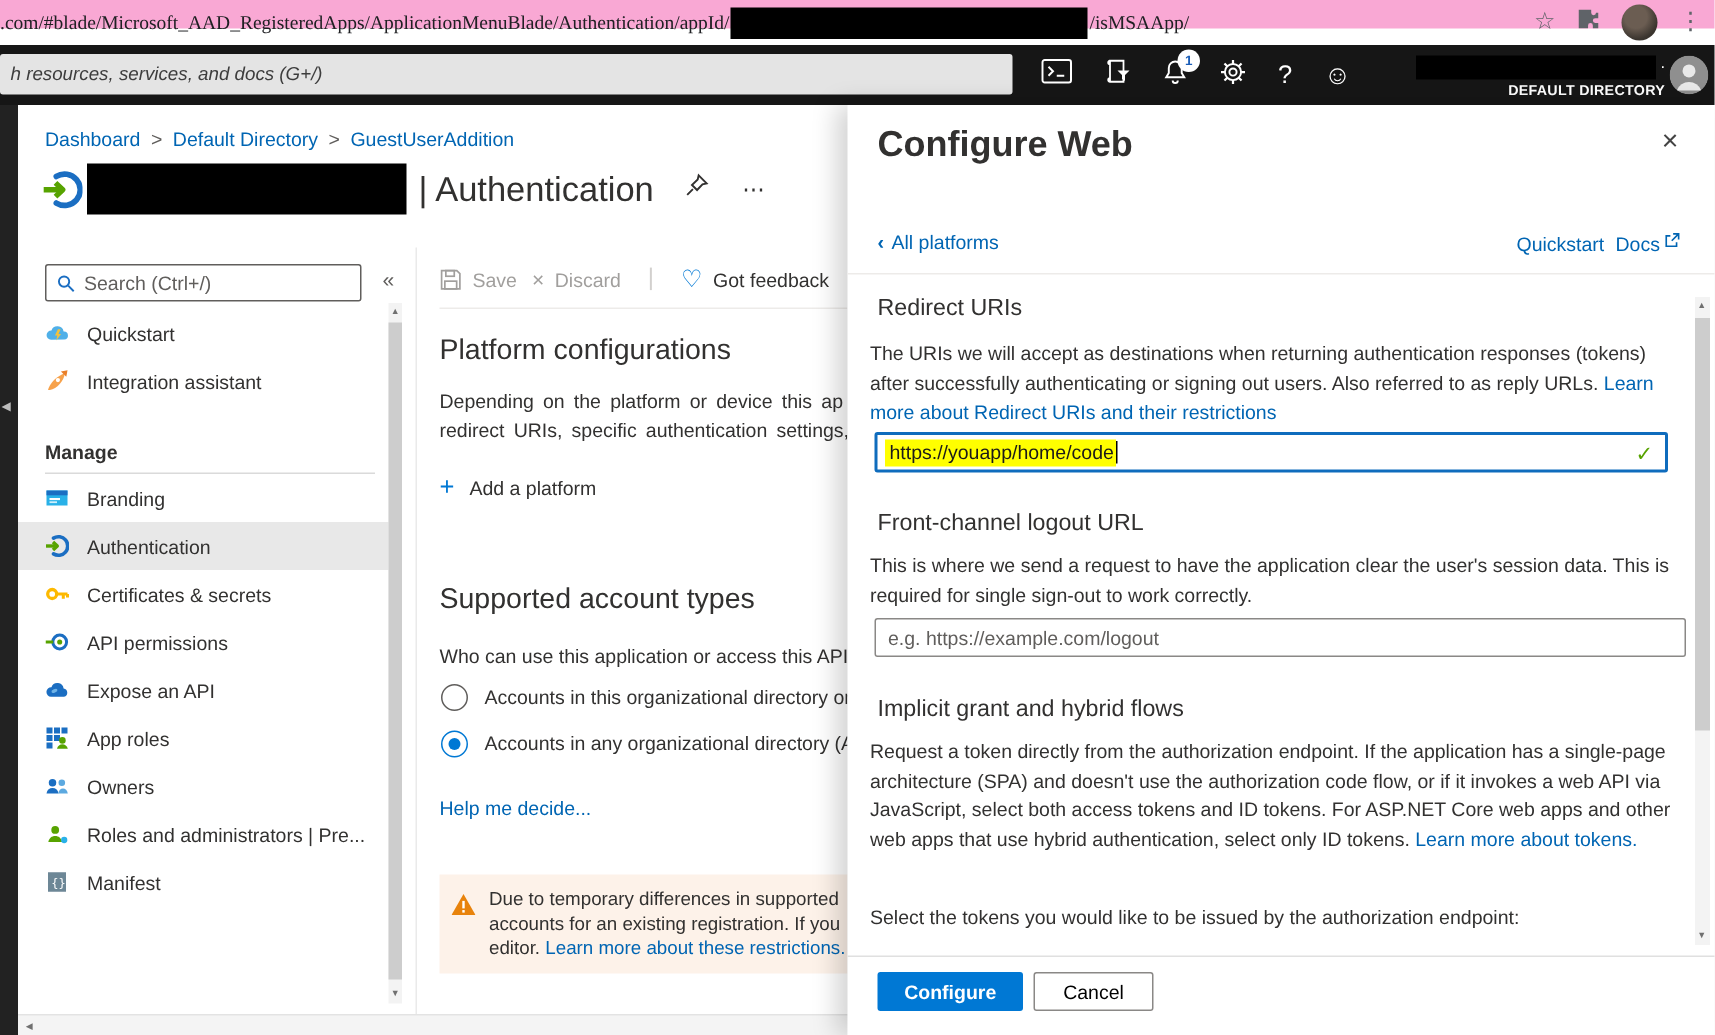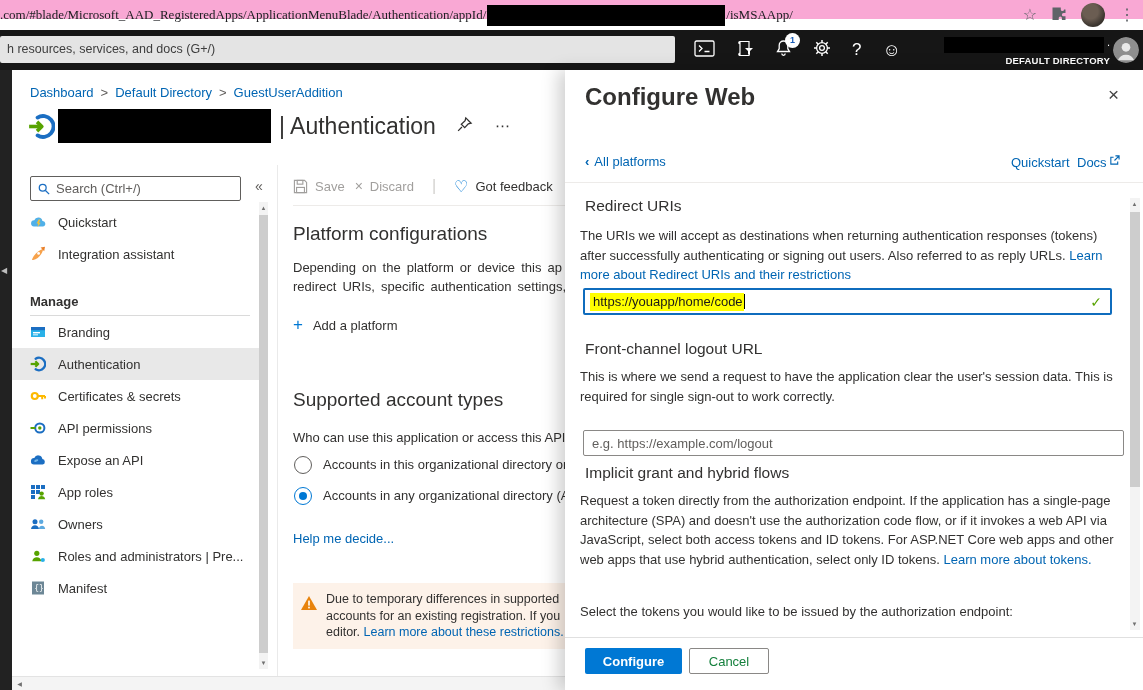--- a/index.html
+++ b/index.html
@@ -13,21 +13,21 @@
   .redacted { background:#000; display:inline-block; }
   #redacted-url { width:238px; height:21px; margin:0 1px; }
   #browser-actions { position:absolute; right:0; top:0; height:30px; display:flex; align-items:center; gap:14px; padding-right:8px; }
   .b-icon { color:#5f6368; font-size:16px; line-height:1; }
   #browser-avatar { width:24px; height:24px; border-radius:50%;
     background:radial-gradient(circle at 40% 35%, #6b5d52 0 35%, #3a342e 70%); }
 
   
   #azure-bar { position:absolute; left:0; top:30px; width:1143px; height:40px; background:#161616; }
   #global-search { position:absolute; left:0; top:6px; width:675px; height:27px; background:#e4e4e4;
-    border-radius:2px; font-size:12.5px; color:#3d3d3d; line-height:27px; padding-left:7px; }
+    border-radius:2px; font-size:12.5px; color:#3d3d3d; line-height:27px; padding-left:7px;font-style:italic; }
   #azure-icons { position:absolute; left:694px; top:0; height:40px; display:flex; align-items:center; gap:21px; }
   .a-icon { color:#fff; }
   .bell-wrap { position:relative; }
   #notif-badge { position:absolute; top:-6px; right:-8px; width:15px; height:15px; background:#fff;
     border-radius:50%; font-size:9px; font-weight:bold; color:#1b5eb8; text-align:center; line-height:15px; }
   #redacted-account { position:absolute; left:944px; top:7px; width:160px; height:16px; }
   #account-dot { position:absolute; left:1107px; top:6px; color:#fff; font-size:11px; }
   #directory-label { position:absolute; left:930px; top:25px; width:180px; text-align:right;
     color:#fff; font-size:9.5px; font-weight:bold; letter-spacing:.2px; }
   #azure-avatar { position:absolute; left:1113px; top:7px; width:26px; height:26px; border-radius:50%; overflow:hidden; }
@@ -112,32 +112,32 @@
   .p-txt a { color:#0065b3; text-decoration:none; cursor:pointer; }
   #redirect-h { top:127px; }
   #redirect-desc { top:156px; }
   #redirect-input { position:absolute; left:18px; top:218px; width:529px; height:27px; border:2px solid #0f6cbd;
     border-radius:2px; background:#fff; display:flex; align-items:center; padding:0 8px 0 5px; cursor:text; }
   #redirect-value { font-size:13px; color:#1b1a19; background:#ffff00; padding:1px 1px 2px 3px; white-space:nowrap; }
   #caret { width:1px; height:15px; background:#000; }
   #redirect-check { margin-left:auto; color:#57a300; font-size:14px; }
   #logout-h { top:270px; }
   #logout-desc { top:297px; }
-  #logout-input { position:absolute; left:18px; top:360px; width:541px; height:26px; border:1px solid #8a8886;
+  #logout-input { position:absolute; left:18px; top:342px; width:541px; height:26px; border:1px solid #8a8886;
     border-radius:2px; font-size:13px; color:#323130; padding-left:8px; font-family:"Liberation Sans",sans-serif; }
   #logout-input::placeholder { color:#605e5c; }
   #implicit-h { top:394px; }
   #implicit-desc { top:421px; }
   #select-tokens { top:532px; }
   #panel-vscroll { position:absolute; right:3px; top:128px; width:10px; height:432px; background:#f3f3f3; }
   #panel-vscroll .thumb { position:absolute; left:0; top:14px; width:10px; height:275px; background:#cdcdcd; }
   #panel-div2 { position:absolute; left:0; top:567px; width:578px; border-top:1px solid #e0e0e0; }
   #configure-btn { position:absolute; left:20px; top:578px; width:97px; height:26px; background:#0078d4; color:#fff;
     font-size:13px; font-weight:600; border:none; border-radius:2px; cursor:pointer; font-family:"Liberation Sans",sans-serif; }
-  #cancel-btn { position:absolute; left:124px; top:578px; width:80px; height:26px; background:#fff; color:#15803d;
+  #cancel-btn { position:absolute; left:124px; top:578px; width:80px; height:26px; background:#fff; color:#000000;
     font-size:13px; border:1px solid #8a8886; border-radius:2px; cursor:pointer; font-family:"Liberation Sans",sans-serif; }
 </style>
 </head>
 <body>
 
 <div id="browser-bar">
   <div id="url-row">
     <span>.com/#blade/Microsoft_AAD_RegisteredApps/ApplicationMenuBlade/Authentication/appId/</span>
     <span id="redacted-url" class="redacted"></span>
     <span>/isMSAApp/</span>

